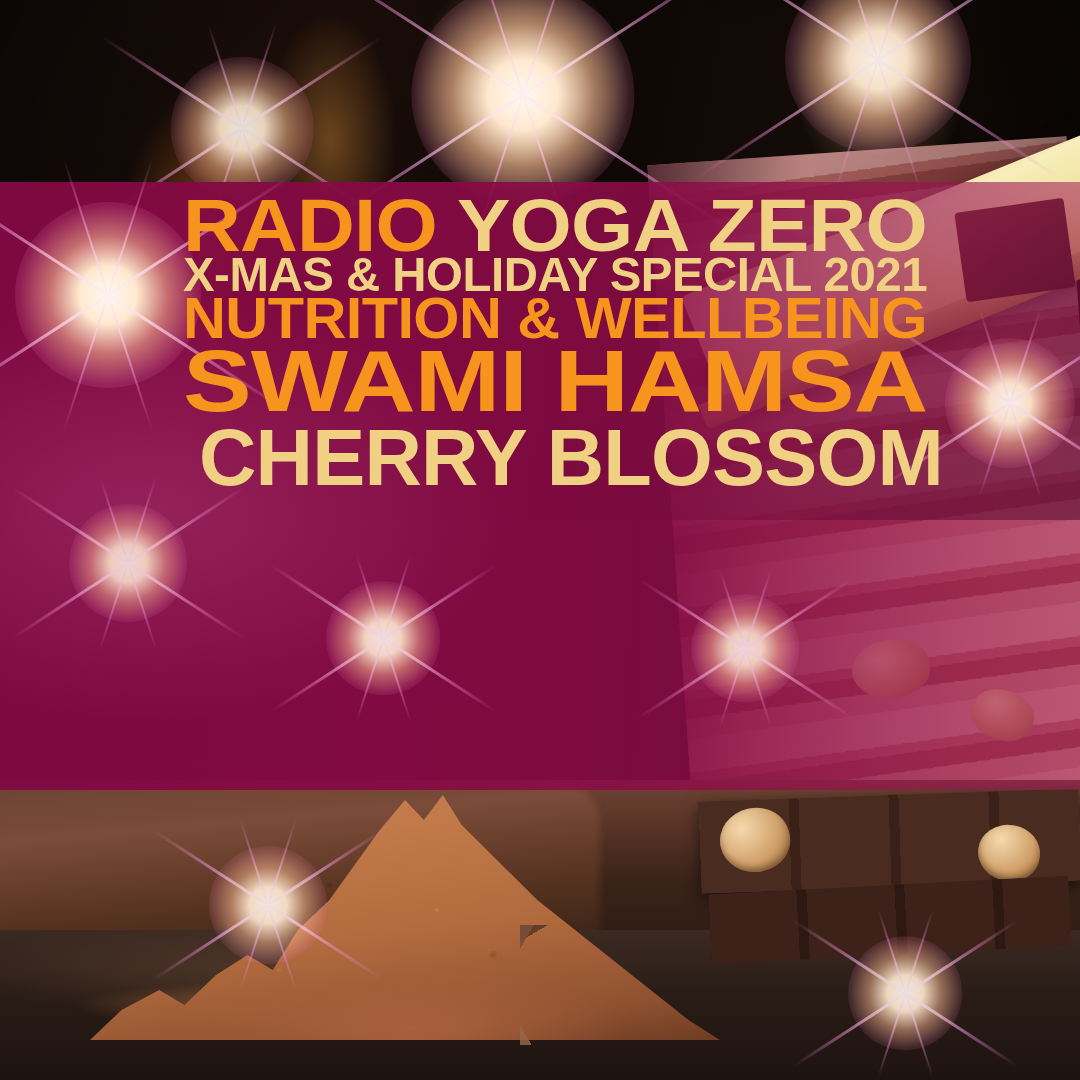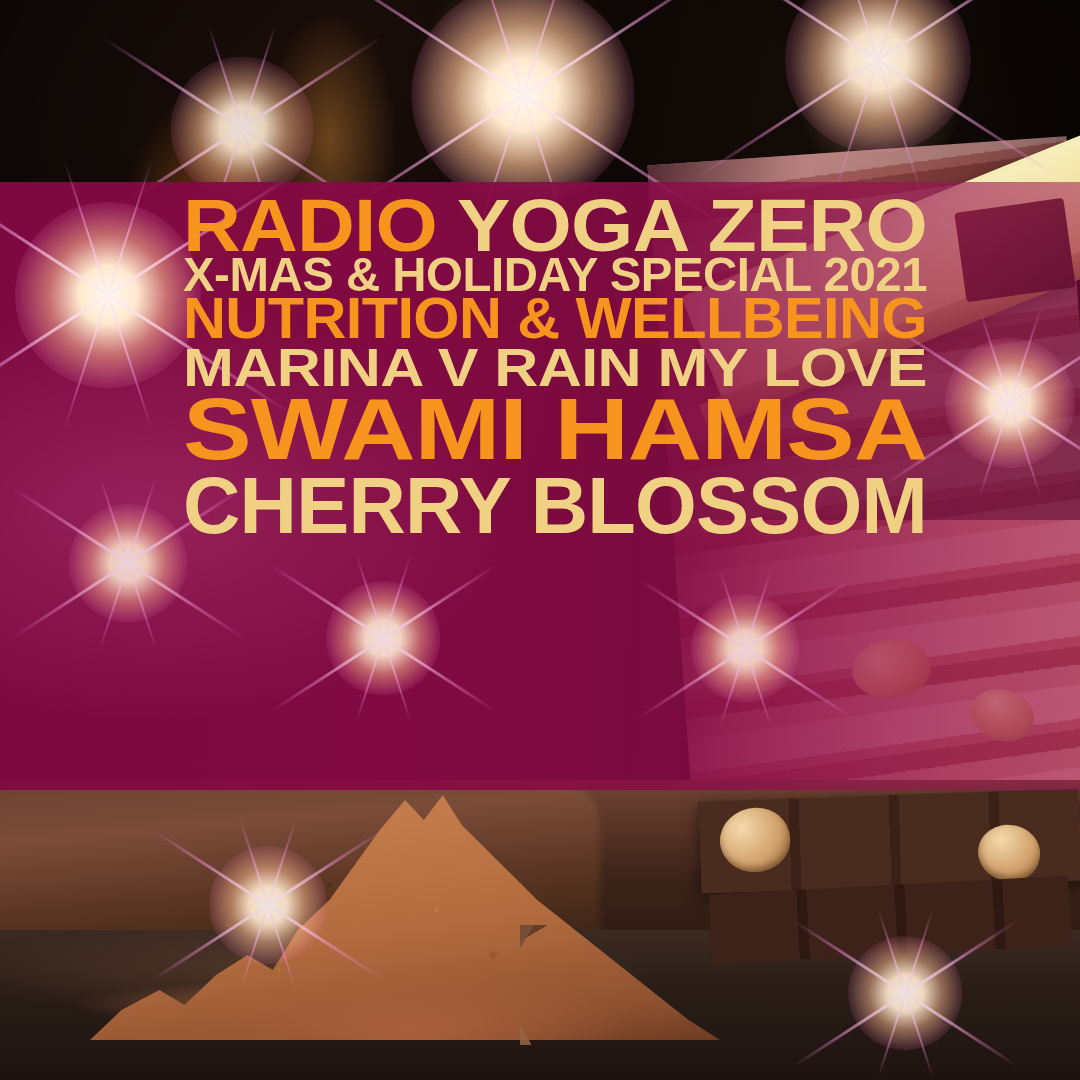--- a/index.html
+++ b/index.html
@@ -241,21 +241,21 @@
 
   
   .l1 { font-size: 74px;  height: 60px; }
   .l2 { font-size: 48px;  height: 40px; transform: scaleX(1.02); }
   .l3 { font-size: 108px; height: 90px; }
   .l4 { font-size: 118px; height: 100px; }
   .l5 { font-size: 57px;  height: 50px; }
   .l6 { font-size: 58px;  height: 50px; }
   .l7 { font-size: 54px;  height: 48px; }
   .l8 { font-size: 88px;  height: 80px; }
-  .l9 { font-size: 80px;  height: 72px; }
+  .l9 { font-size: 80px;  height: 72px; margin-left: 16px; }
 
   .stretch { display: inline-block; transform-origin: left center; }
 
   .front-flare { z-index: 60; }
 </style>
 </head>
 <body>
 
 <div id="poster">
 
@@ -319,21 +319,20 @@
 
     <div class="line l1"><span class="stretch" style="transform: scaleX(1.08159); display: inline-block;"><span class="orange">RADIO</span> <span class="gold">YOGA ZERO</span></span></div>
 
     <div class="line l2 gold"><span class="stretch" style="transform: scaleX(0.96751); display: inline-block;">X-MAS &amp; HOLIDAY SPECIAL 2021</span></div>
 
 
 
     <div class="line l5 orange"><span class="stretch" style="transform: scaleX(1.04327); display: inline-block;">NUTRITION &amp; WELLBEING</span></div>
 
 
-    <div class="line l7 gold"><span class="stretch" style="transform: scaleX(1.13121); display: inline-block;">MARINA V RAIN MY LOVE</span></div>
 
     <div class="line l8 orange"><span class="stretch" style="transform: scaleX(1.1705); display: inline-block;">SWAMI HAMSA</span></div>
 
     <div class="line l9 gold"><span class="stretch" style="transform: scaleX(0.99347); display: inline-block;">CHERRY BLOSSOM</span></div>
 
   </div>
 
   <div id="flares-front" class="front-flare">
       <div class="flare" style="left: 108px; top: 295px; width: 300px; height: 300px; opacity: 1;">
         <div class="core" style="width: 186px; height: 186px;"></div>

